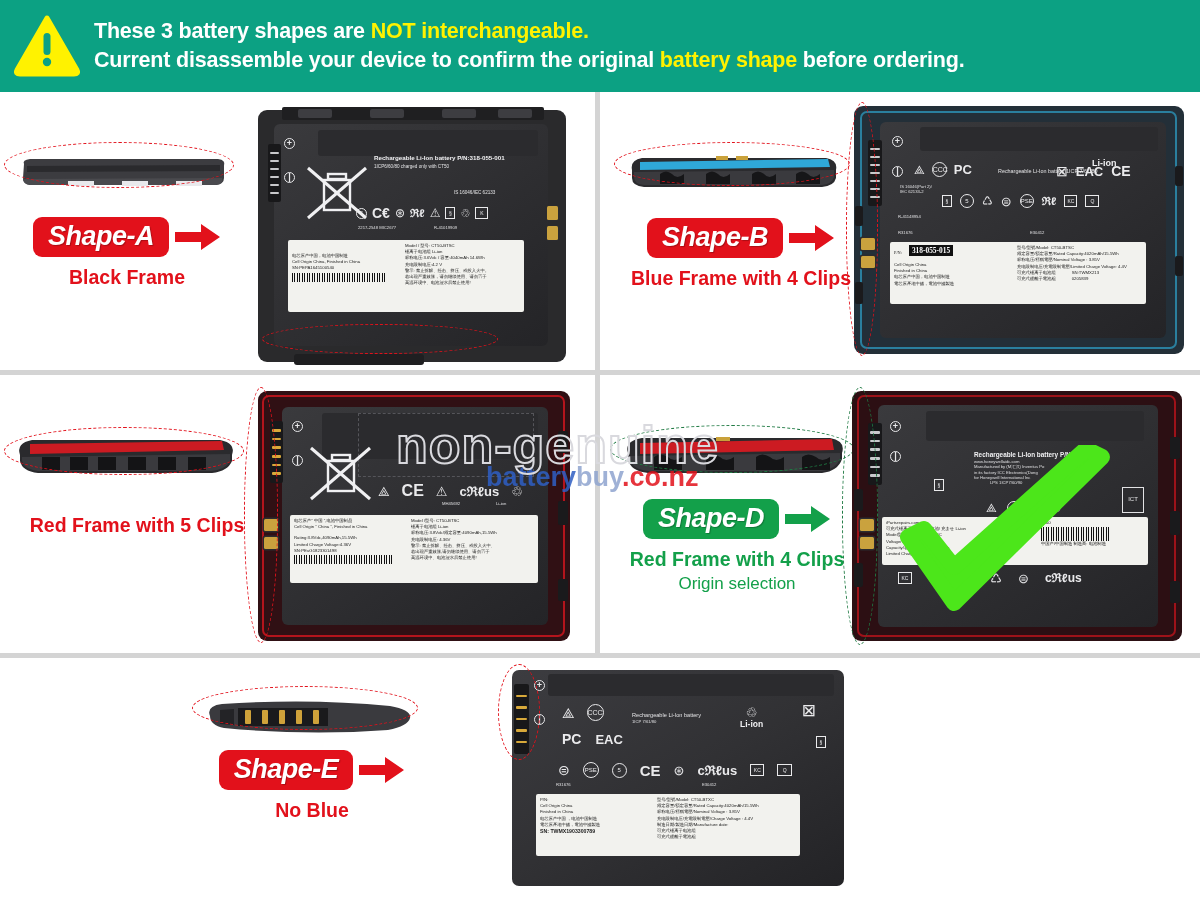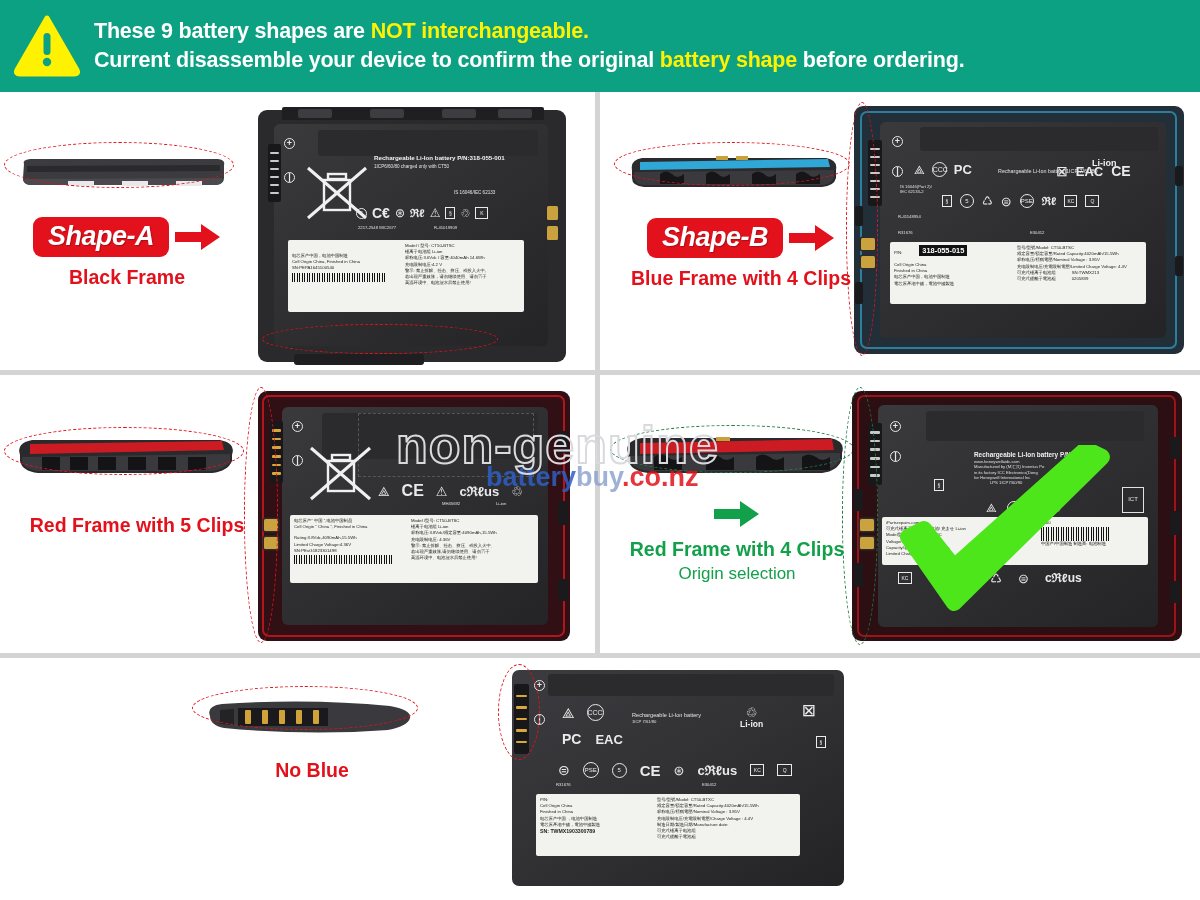--- a/index.html
+++ b/index.html
@@ -147,21 +147,21 @@
 <div id="page">
 
   <div id="banner">
     <svg id="warn-icon" viewBox="0 0 66 62">
       <path d="M33 3 L63 55 Q65 59 60 59 L6 59 Q1 59 3 55 Z" fill="#FFF200" stroke="#FFF200" stroke-width="5" stroke-linejoin="round"></path>
       <rect x="29.5" y="18" width="7" height="22" rx="3.5" fill="#0ca183"></rect>
       <circle cx="33" cy="47" r="4.2" fill="#0ca183"></circle>
     </svg>
     <div id="banner-lines">
       <div class="banner-line">
-        <span>These 9 battery shapes are </span><span class="hl">NOT interchangeable.</span>
+        <span>These 3 battery shapes are </span><span class="hl">NOT interchangeable.</span>
       </div>
       <div class="banner-line">
         <span>Current disassemble your device to confirm the original </span><span class="hl">battery shape</span><span> before ordering.</span>
       </div>
     </div>
   </div>
 
   <div id="grid">
 
     <div class="cell">
@@ -338,21 +338,21 @@
           <div class="print" style="left:18px; top:108px;">
             <div class="t3">R31676</div>
           </div>
           <div class="print" style="left:150px; top:108px;">
             <div class="t3">E30412</div>
           </div>
 
           <div class="sticker" style="left:10px; top:120px; width:256px; height:62px;">
             <div class="st-cols">
               <div style="width:118px;">
-                <div style="display:flex; align-items:flex-end; gap:17px;">
+                <div style="display:flex; align-items:flex-end; gap:7px;font-family:Liberation Serif, serif;">
                   <span class="s">P/N:</span>
                   <span style="background:#111; color:#fff; font-size:7.4px; font-weight:bold; padding:1px 3px;">318-055-015</span>
                 </div>
                 <div class="s" style="margin-top:6px;">Cell Origin China</div>
                 <div class="s">Finished in China</div>
                 <div class="s">电芯原产中国，电池中国制造</div>
                 <div class="s">電芯原產地中國，電池中國製造</div>
               </div>
               <div>
                 <div class="s">型号/型號/Model: CT50-BTSC</div>
@@ -496,20 +496,21 @@
         <path d="M38 26 q6 -5 14 0 q6 6 14 0 l0 13 l-28 0 Z" fill="#141416"></path>
         <path d="M90 26 q6 -5 14 0 q6 6 14 0 l0 13 l-28 0 Z" fill="#141416"></path>
         <path d="M140 26 q6 -5 14 0 q6 6 14 0 l0 13 l-28 0 Z" fill="#141416"></path>
         <path d="M186 26 q6 -5 14 0 q6 6 14 0 l0 13 l-28 0 Z" fill="#141416"></path>
         <rect x="100" y="6" width="14" height="4" fill="#c9a13a"></rect>
       </svg>
       <div class="ellipse green" style="left:10px; top:50px; width:244px; height:48px;"></div>
 
       <div class="annot" style="left:12px; top:124px; width:250px;">
         <div class="badge-row">
+          <div class="badge green">Shape-D</div>
           <svg class="arrow" viewBox="0 0 46 30">
             <path d="M0 10 L26 10 L26 2 L45 15 L26 28 L26 20 L0 20 Z" fill="#13a04a"></path>
           </svg>
         </div>
         <div class="sublabel green">Red Frame with 4 Clips</div>
         <div class="subnote">Origin selection</div>
       </div>
 
       <div class="batt" style="left:252px; top:16px; width:330px; height:250px;">
         <div class="frame red" style="background:#2c0f13;"></div>
@@ -600,20 +601,26 @@
         <rect x="45" y="16" width="6" height="14" rx="1" fill="#cfa23a"></rect>
         <rect x="62" y="16" width="6" height="14" rx="1" fill="#cfa23a"></rect>
         <rect x="79" y="16" width="6" height="14" rx="1" fill="#cfa23a"></rect>
         <rect x="96" y="16" width="6" height="14" rx="1" fill="#cfa23a"></rect>
         <rect x="113" y="16" width="6" height="14" rx="1" fill="#cfa23a"></rect>
         <path d="M20 16 L34 15 L34 31 L20 30 Z" fill="#232326"></path>
       </svg>
       <div class="ellipse red" style="left:192px; top:28px; width:226px; height:44px;"></div>
 
       <div class="annot" style="left:212px; top:92px; width:200px;">
+        <div class="badge-row">
+          <div class="badge red">Shape-E</div>
+          <svg class="arrow" viewBox="0 0 46 30">
+            <path d="M0 10 L26 10 L26 2 L45 15 L26 28 L26 20 L0 20 Z" fill="#e2111b"></path>
+          </svg>
+        </div>
         <div class="sublabel red">No Blue</div>
       </div>
 
       <div class="batt" style="left:512px; top:12px; width:332px; height:216px;">
         <div class="inner-plain" style="inset:0;">
           <div style="position:absolute; left:36px; top:4px; right:10px; height:22px; background:#2b2b2e; border-radius:3px;"></div>
 
           <div class="icons" style="left:50px; top:34px; gap:12px;">
             <div class="ico" style="font-size:14px;">⟁</div>
             <div class="ico-c" style="width:17px;height:17px;line-height:15px;font-size:7px;">CCC</div>

